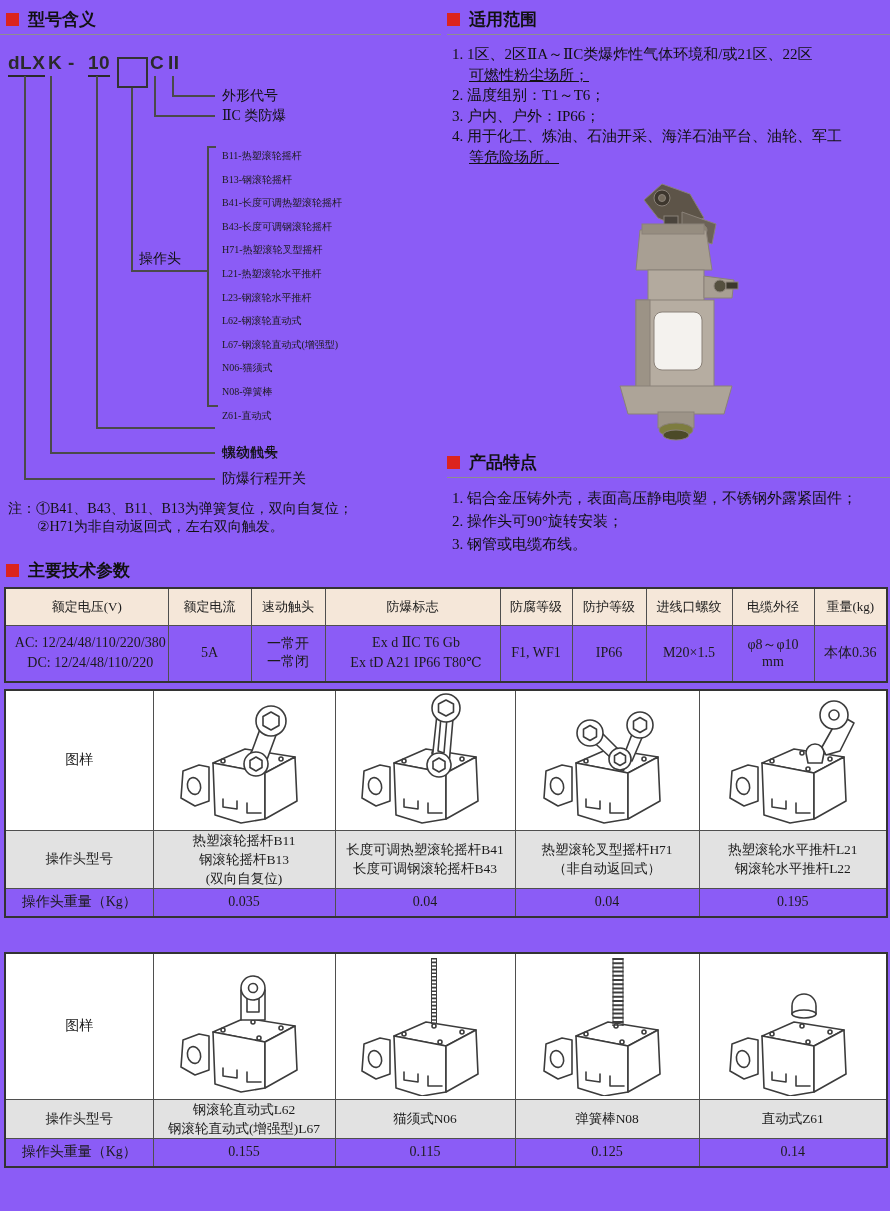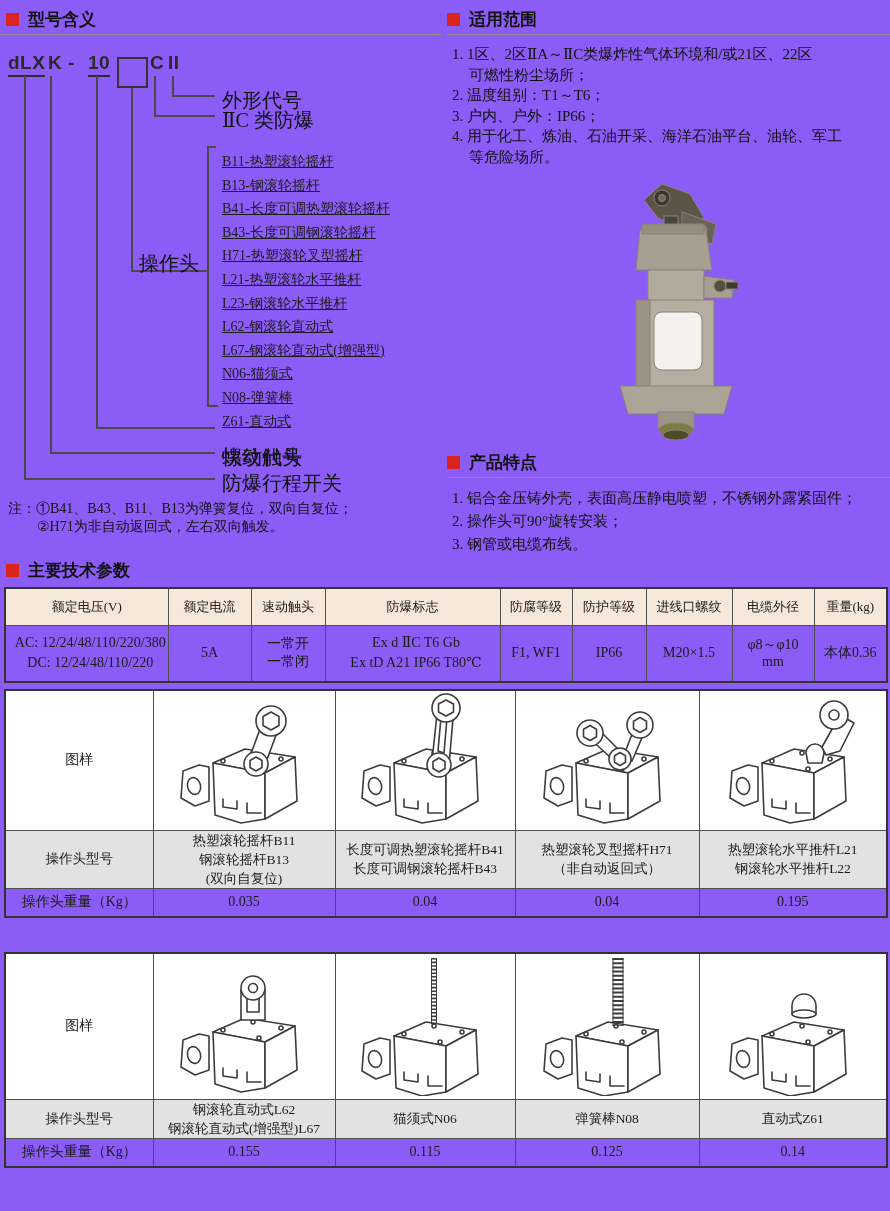--- a/index.html
+++ b/index.html
@@ -13,27 +13,27 @@
   .sec-title { position:absolute; display:flex; align-items:center; gap:9px;
     font-family:"Liberation Sans","DejaVu Sans",sans-serif; font-weight:bold; font-size:17px; color:#111; }
   .red-sq { width:13px; height:13px; background:#dc241e; flex:0 0 auto; }
   .rule { position:absolute; height:0; border-top:1.5px solid #8e8e8e; }
   
   .vl { position:absolute; width:1.5px; background:#4a4a4a; }
   .hl { position:absolute; height:1.5px; background:#4a4a4a; }
   .code-part { position:absolute; font-family:"Liberation Sans","DejaVu Sans",sans-serif;
     font-size:19px; font-weight:bold; color:#2a2a2a; letter-spacing:0.5px; }
   .code-part.u { border-bottom:2px solid #2a2a2a; padding-bottom:1px;text-align:center; }
-  .dg-label { position:absolute; font-size:20px; color:#111; white-space:nowrap; }
-  .head-list { position:absolute; left:222px; top:150px; font-size:14px; line-height:23.6px; white-space:nowrap;text-decoration:underline; }
+  .dg-label { position:absolute; font-size:14px; color:#111; white-space:nowrap; }
+  .head-list { position:absolute; left:222px; top:144px; font-size:10px; line-height:23.6px; white-space:nowrap; }
   .note { position:absolute; font-size:14px; color:#111; white-space:nowrap; }
   
   .txt-list { position:absolute; font-size:15px; color:#111; white-space:nowrap; }
   .txt-list div { line-height:20.6px; }
-  .txt-list .indent { padding-left:17px; }
+  .txt-list .indent { padding-left:17px;text-decoration:underline; }
   .feat-list div { line-height:23px; }
   
   table { border-collapse:collapse; table-layout:fixed; }
   .dtable { position:absolute; }
   .dtable td, .dtable th { border:1px solid #4f4f4f; text-align:center; vertical-align:middle;
     font-size:14px; font-weight:normal; overflow:hidden; }
   .dtable { border:2px solid #333; }
   .tech th { background:#f5e7d9; height:37px; font-size:13px; }
   .tech td { height:57px; }
   .cell-left { text-align:right; padding-left:7px; }

